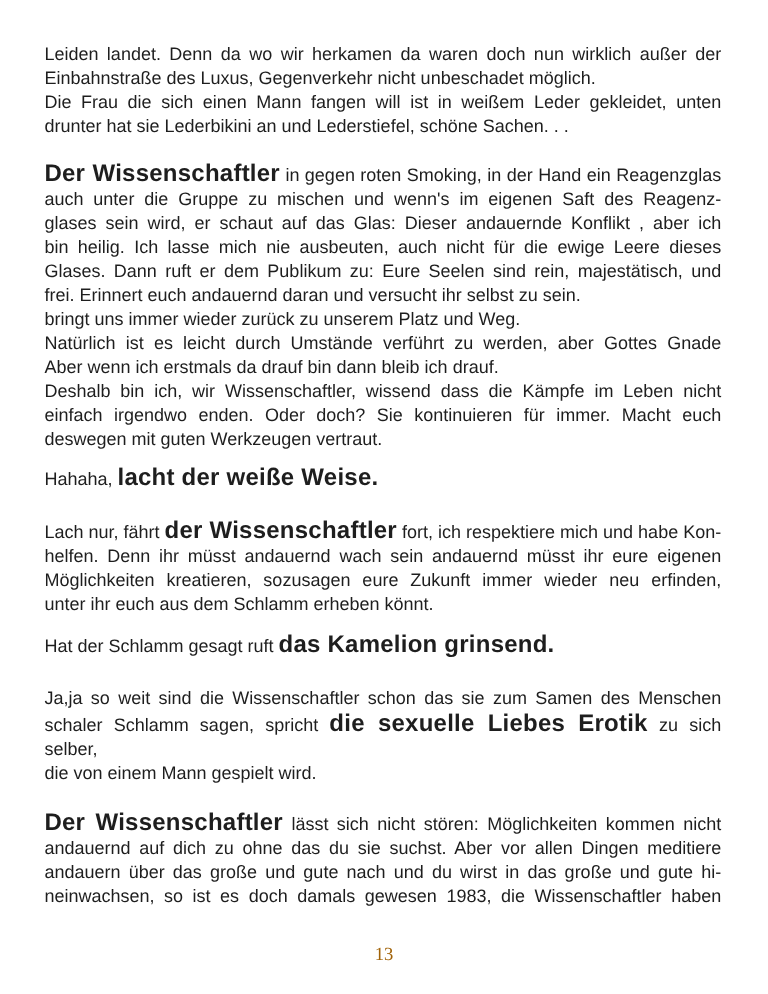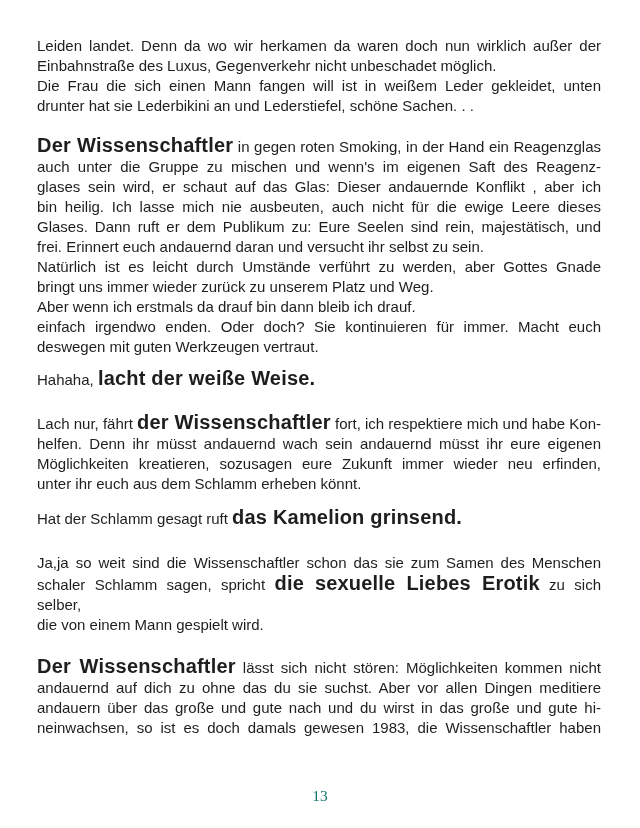--- a/index.html
+++ b/index.html
@@ -32,44 +32,45 @@
     letter-spacing: 0.2px;
   }
   .footer {
     position: absolute;
     top: 787px;
     left: 0;
     right: 0;
     text-align: center;
     font-family: "Liberation Serif", serif;
     font-size: 15.5px;
-    color: #0f766e;
+    color: #a16207;
   }
 </style>
 </head>
 <body>
 
 <div class="page">
   <div>
       <div class="block" style="margin-top: 0px;">
         <div class="line j"><span class="seg">Leiden landet. Denn da wo wir herkamen da waren doch nun wirklich außer der</span></div>
         <div class="line"><span class="seg">Einbahnstraße des Luxus, Gegenverkehr nicht unbeschadet möglich.</span></div>
         <div class="line j"><span class="seg">Die Frau die sich einen Mann fangen will ist in weißem Leder gekleidet, unten</span></div>
         <div class="line"><span class="seg">drunter hat sie Lederbikini an und Lederstiefel, schöne Sachen. . .</span></div>
       </div>
       <div class="block" style="margin-top: 19px;">
         <div class="line j"><span class="seg bold">Der Wissenschaftler</span><span class="seg"> in gegen roten Smoking, in der Hand ein Reagenzglas</span></div>
         <div class="line j"><span class="seg">auch unter die Gruppe zu mischen und wenn's im eigenen Saft des Reagenz-</span></div>
         <div class="line j"><span class="seg">glases sein wird, er schaut auf das Glas: Dieser andauernde Konflikt , aber ich</span></div>
         <div class="line j"><span class="seg">bin heilig. Ich lasse mich nie ausbeuten, auch nicht für die ewige Leere dieses</span></div>
         <div class="line j"><span class="seg">Glases. Dann ruft er dem Publikum zu: Eure Seelen sind rein, majestätisch, und</span></div>
         <div class="line"><span class="seg">frei. Erinnert euch andauernd daran und versucht ihr selbst zu sein.</span></div>
+        <div class="line"><span class="seg">bringt uns immer wieder zurück zu unserem Platz und Weg.</span></div>
         <div class="line j"><span class="seg">Natürlich ist es leicht durch Umstände verführt zu werden, aber Gottes Gnade</span></div>
-        <div class="line"><span class="seg">bringt uns immer wieder zurück zu unserem Platz und Weg.</span></div>
         <div class="line"><span class="seg">Aber wenn ich erstmals da drauf bin dann bleib ich drauf.</span></div>
+        <div class="line j"><span class="seg">Deshalb bin ich, wir Wissenschaftler, wissend dass die Kämpfe im Leben nicht</span></div>
         <div class="line j"><span class="seg">einfach irgendwo enden. Oder doch? Sie kontinuieren für immer. Macht euch</span></div>
         <div class="line"><span class="seg">deswegen mit guten Werkzeugen vertraut.</span></div>
       </div>
       <div class="block" style="margin-top: 11px;">
         <div class="line"><span class="seg">Hahaha, </span><span class="seg bold">lacht der weiße Weise.</span></div>
       </div>
       <div class="block" style="margin-top: 22px;">
         <div class="line j"><span class="seg">Lach nur, fährt </span><span class="seg bold">der Wissenschaftler</span><span class="seg"> fort, ich respektiere mich und habe Kon-</span></div>
         <div class="line j"><span class="seg">helfen. Denn ihr müsst andauernd wach sein andauernd müsst ihr eure eigenen</span></div>
         <div class="line j"><span class="seg">Möglichkeiten kreatieren, sozusagen eure Zukunft immer wieder neu erfinden,</span></div>

